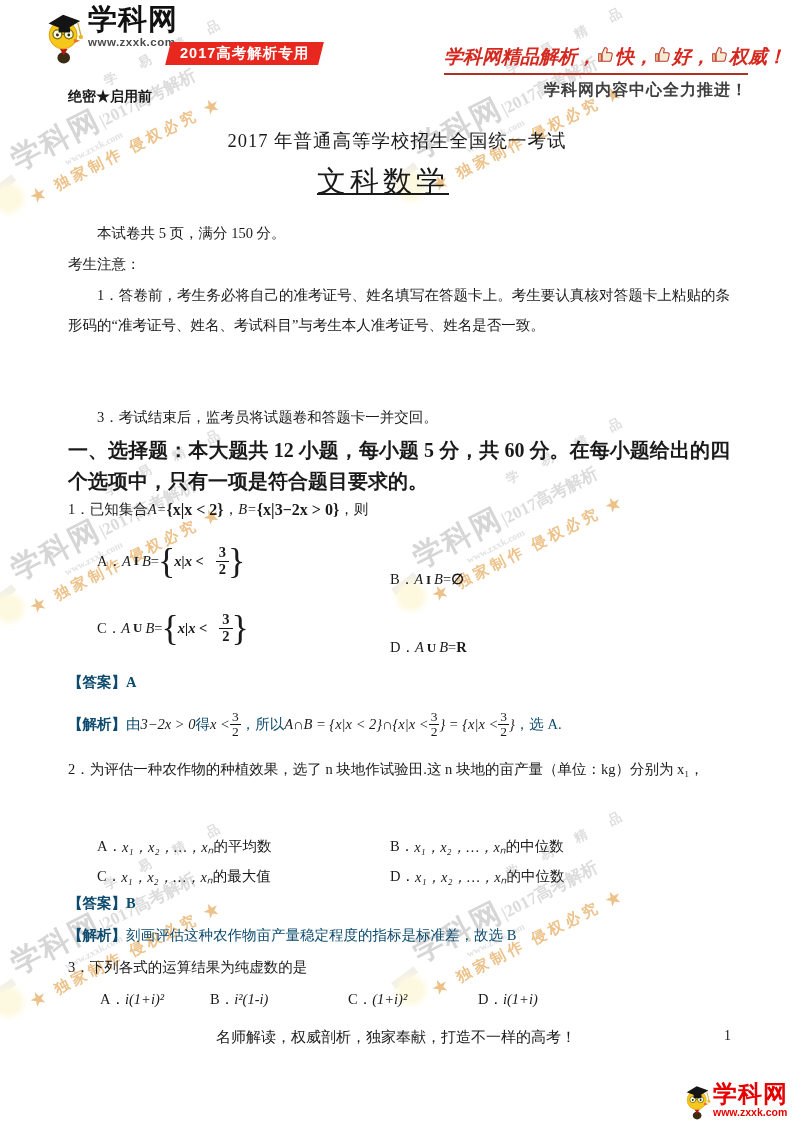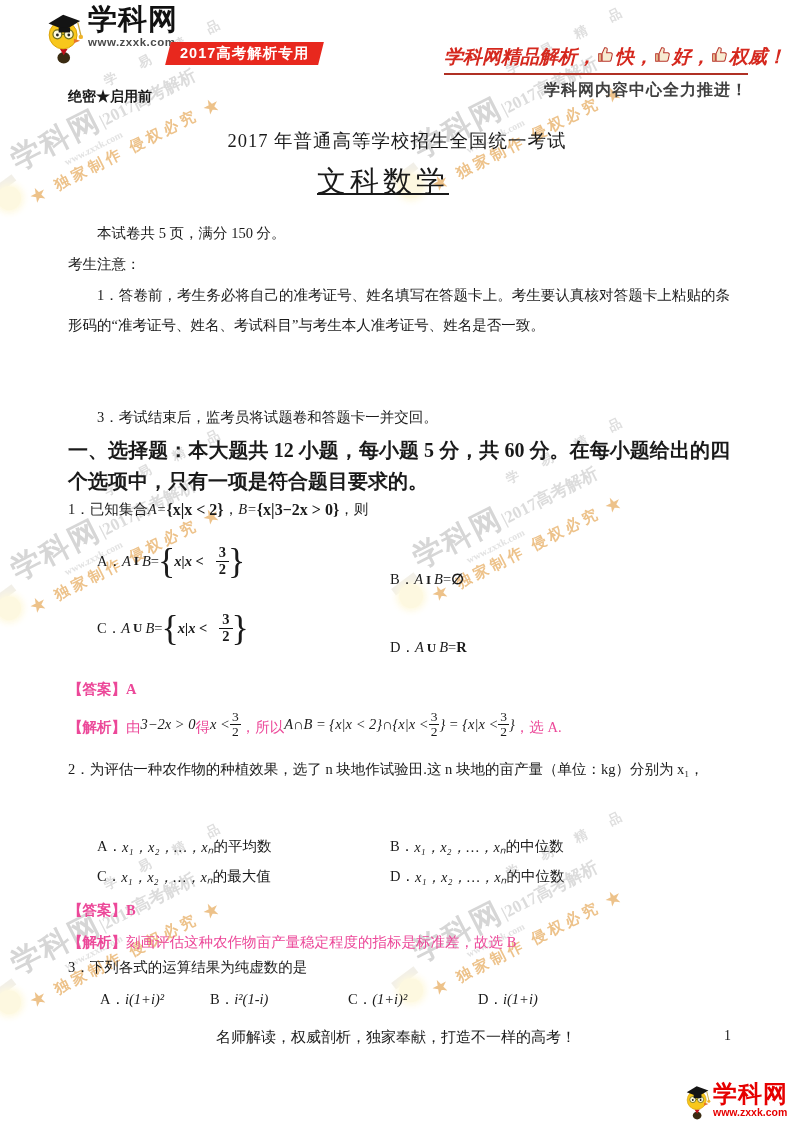--- a/index.html
+++ b/index.html
@@ -59,21 +59,21 @@
   .op{font-weight:bold;font-size:13px;vertical-align:.45em;margin:0 3px;}
   .frac{display:inline-block;vertical-align:middle;text-align:center;line-height:1.05;}
   .frac .fn{display:block;padding:0 3px;font-weight:bold;}
   .frac .fd{display:block;border-top:1.4px solid #111;padding:0 3px;font-weight:bold;}
   .bset{display:inline-flex;align-items:center;}
   .bb{font-size:36px;font-weight:500;line-height:1;margin:0 -1px;}
   .setvar{font-weight:bold;font-style:italic;margin-right:12px;}
   .q-line{font-size:14.5px;display:flex;align-items:center;}
   .opt{font-size:14.5px;display:flex;align-items:center;}
   .sym{font-weight:bold;}
-  .red{color:#ec4899;margin-top:7px;}
+  .red{color:#0c4a6e;}
   .ans{font-size:14.5px;font-weight:bold;}
   .ana{font-size:14.5px;display:flex;align-items:center;flex-wrap:nowrap;white-space:nowrap;}
   .ana .mfrac .fn,.ana .mfrac .fd{font-weight:normal;}
   .mfrac{display:inline-block;vertical-align:middle;text-align:center;line-height:1.0;font-size:13.5px;}
   .mfrac .fn{display:block;padding:0 2px;}
   .mfrac .fd{display:block;border-top:1px solid #111;padding:0 2px;}
 
   .q1-stem{left:68px;top:500px;}
   .q1a{left:97px;top:543px;} .q1b{left:390px;top:570px;}
   .q1c{left:97px;top:610px;} .q1d{left:390px;top:638px;}

